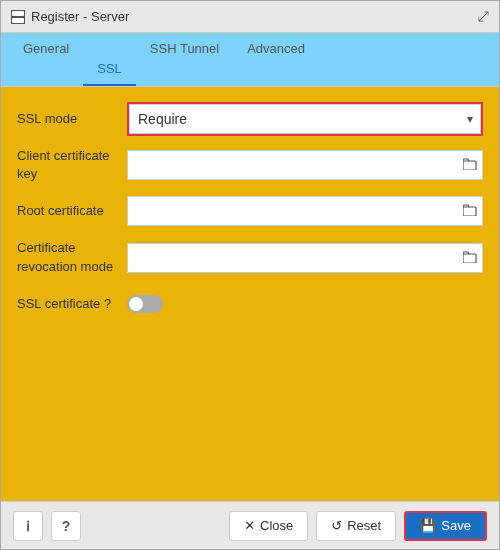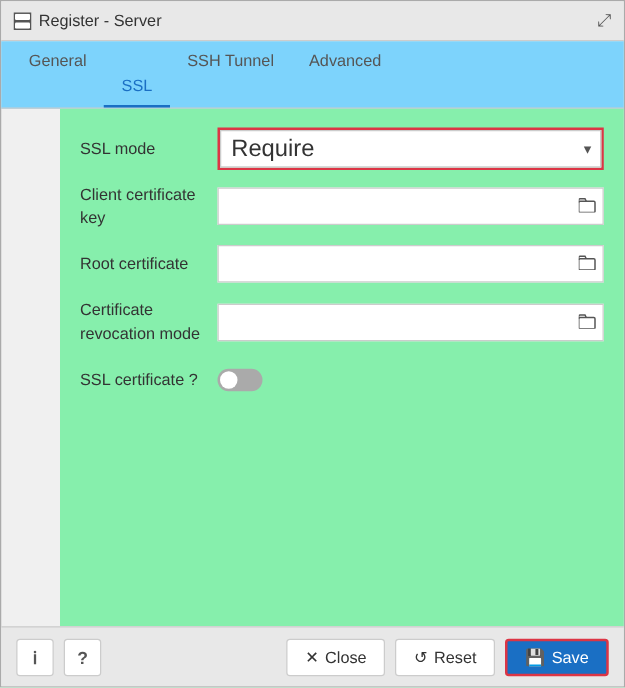--- a/index.html
+++ b/index.html
@@ -78,22 +78,21 @@
       color: #1a6fc4;
       border-bottom: 2px solid #1a6fc4;
       font-weight: 500;
       margin-top: 20px;
     }
 
     .content {
       flex: 1;
       padding: 14px 16px;
       overflow-y: auto;
-      background: #86efac;
-      margin-left: 47px;
+      background: #eab308;
     }
 
     .form-row {
       display: flex;
       align-items: center;
       margin-bottom: 10px;
       min-height: 36px;
     }
 
     .form-label {
@@ -139,21 +138,21 @@
       position: relative;
       flex: 1;
     }
 
     .form-select {
       width: 100%;
       height: 30px;
       border: 1px solid #ccc;
       background: #fff;
       padding: 4px 30px 4px 8px;
-      font-size: 19px;
+      font-size: 14px;
       color: #333;
       outline: none;
       appearance: none;
       cursor: pointer;
     }
 
     .select-arrow {
       position: absolute;
       right: 8px;
       top: 50%;

